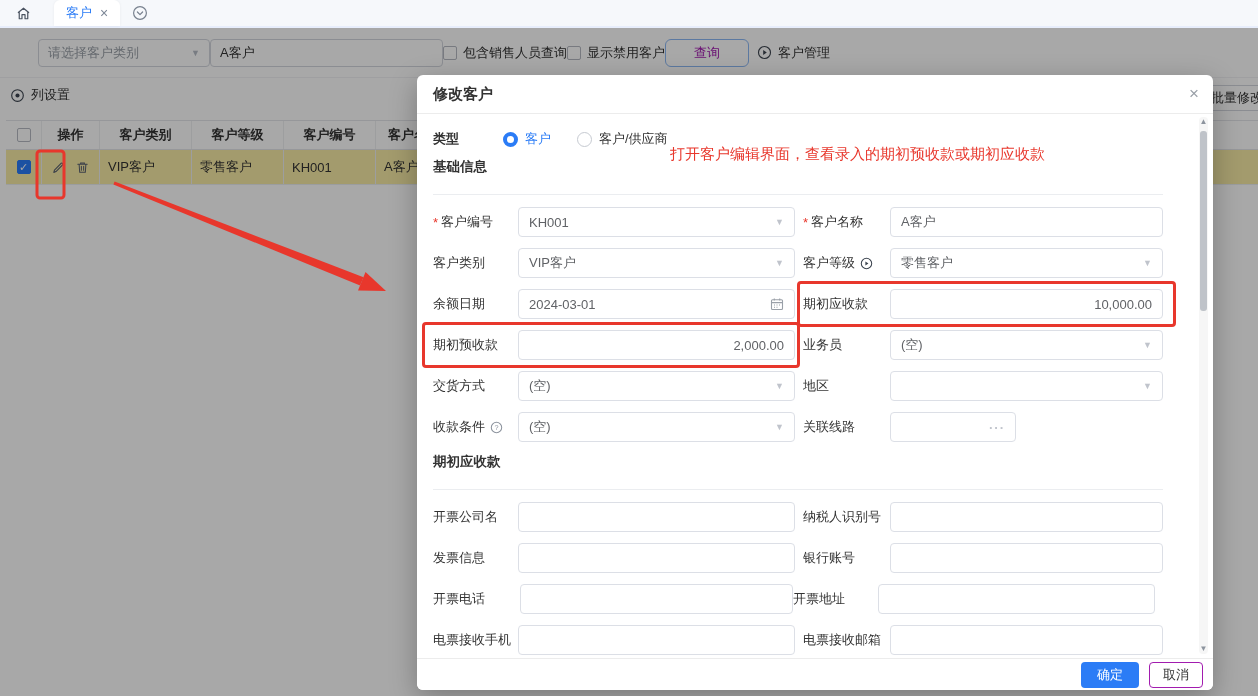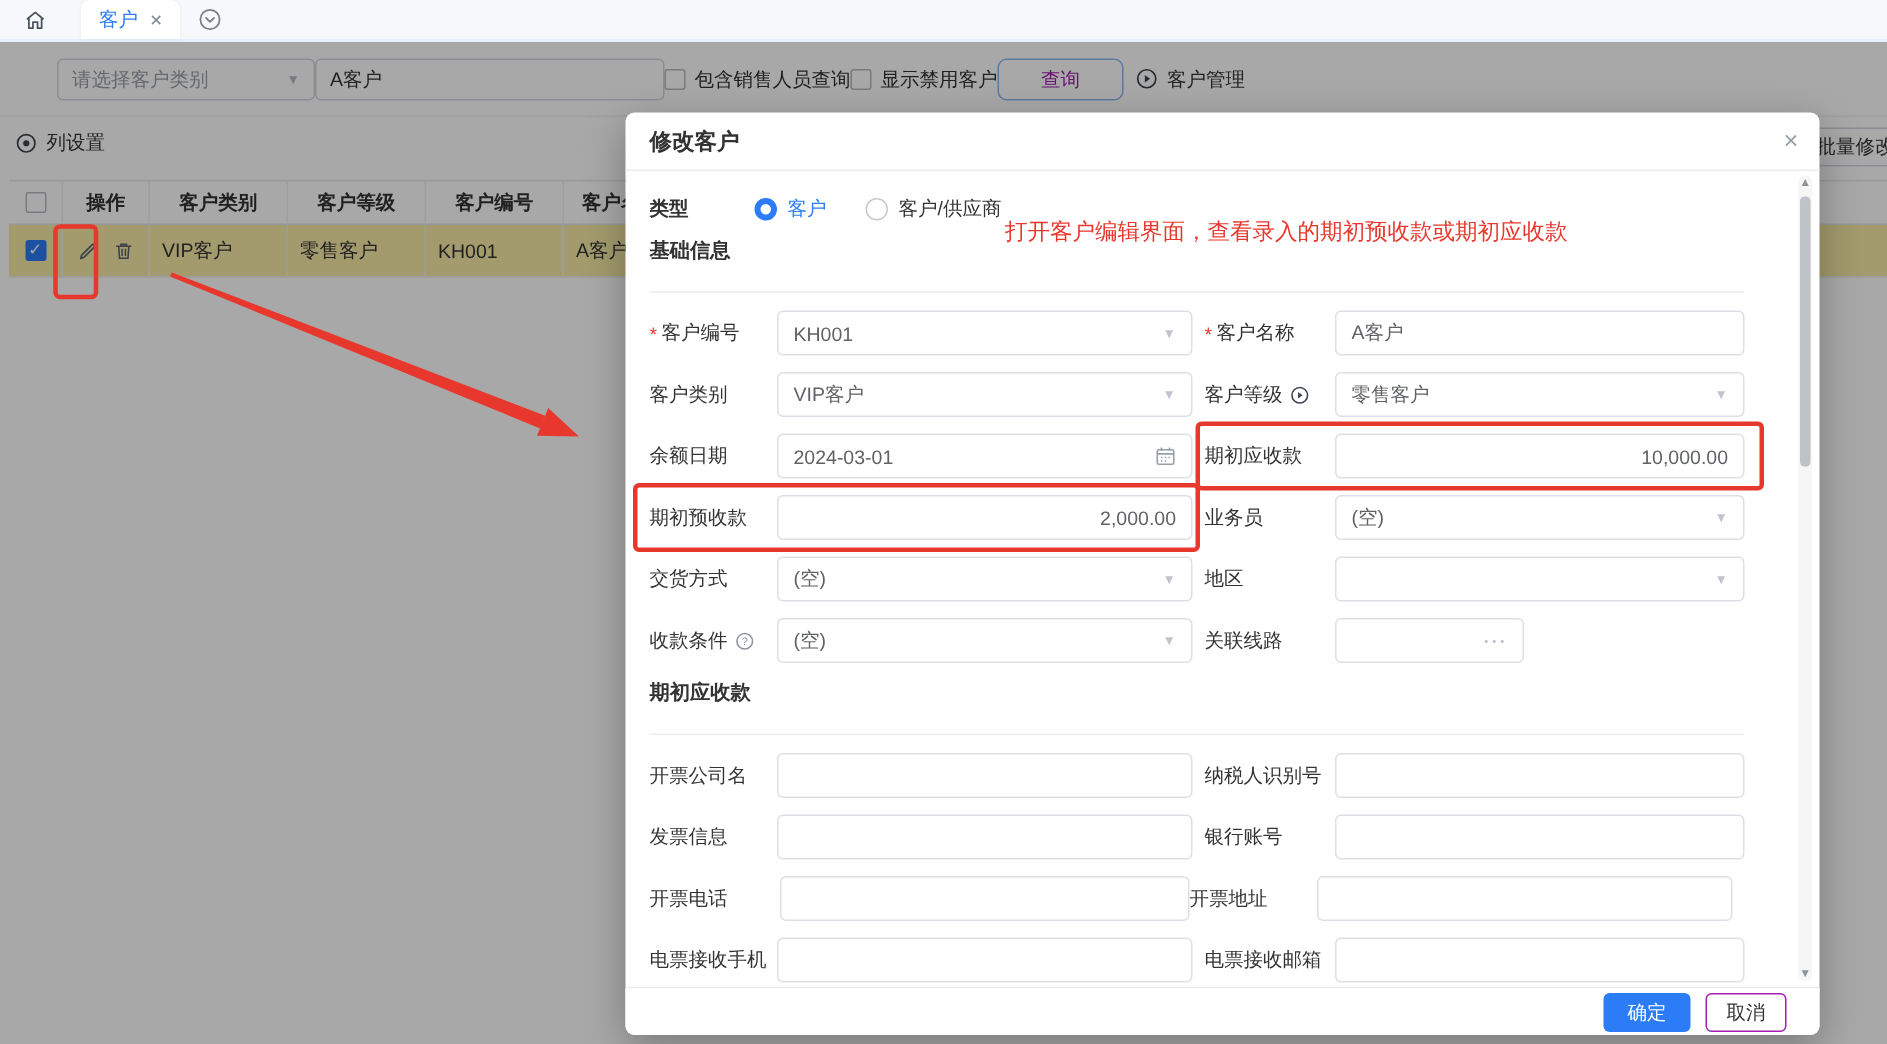--- a/index.html
+++ b/index.html
@@ -68,21 +68,21 @@
   .fctrl{ flex:1; height:30px; border:1px solid #dcdfe6; border-radius:4px; background:#fff; display:flex; align-items:center; padding:0 10px; color:#606266; cursor:pointer; }
   .fctrl .fval{ overflow:hidden; white-space:nowrap; }
   .fctrl .tail{ margin-left:auto; display:flex; align-items:center; color:#c0c4cc; }
   .fctrl.amount{ justify-content:flex-end; }
   .fctrl.short{ flex:none; width:126px; }
   .dots{ color:#555; font-weight:700; letter-spacing:1px; }
   .redbox{ position:absolute; border:3px solid #e8372c; border-radius:4px; pointer-events:none; z-index:3; }
   .rb-receivable{ top:-8px; bottom:-8px; left:-6px; right:-13px; }
   .rb-advance{ top:-8px; bottom:-8px; left:-11px; right:3px; }
   .note{ position:absolute; left:231px; top:70px; color:#e8372c; font-size:15px; white-space:nowrap; z-index:2;margin-left:22px; }
-  .mfoot{ position:absolute; left:0; right:0; bottom:0; height:32px; background:#fff; border-top:1px solid #ececec; border-radius:0 0 6px 6px; display:flex; align-items:center; justify-content:flex-end; gap:10px; padding:0 22px; z-index:4; }
+  .mfoot{ position:absolute; left:0; right:0; bottom:0; height:32px; background:#fff; border-top:1px solid #ececec; border-radius:0 0 6px 6px; display:flex; align-items:center; justify-content:flex-end; gap:10px; padding:0 10px; z-index:4; }
   .btn-ok{ height:26px; padding:0 16px; background:#2b7cf6; color:#fff; border:none; border-radius:4px; font-size:13px; cursor:pointer; }
   .btn-cancel{ height:26px; padding:0 13px; background:#fff; color:#333; border:1px solid #a21caf; border-radius:4px; font-size:13px; cursor:pointer; }
   .msb{ position:absolute; top:42px; bottom:36px; right:5px; width:9px; z-index:4; background:#f6f6f6; border-radius:4px; }
   .msb .sbarrow{ position:absolute; left:0; width:9px; height:10px; color:#8d949e; font-size:8px; text-align:center; line-height:10px; cursor:pointer; }
   .msb .up{ top:0; } .msb .dn{ bottom:0; }
   .msb .thumb{ position:absolute; top:14px; left:1px; width:7px; height:180px; background:#bfc3c9; border-radius:3px; cursor:pointer; }
 </style>
 </head>
 <body>
 

